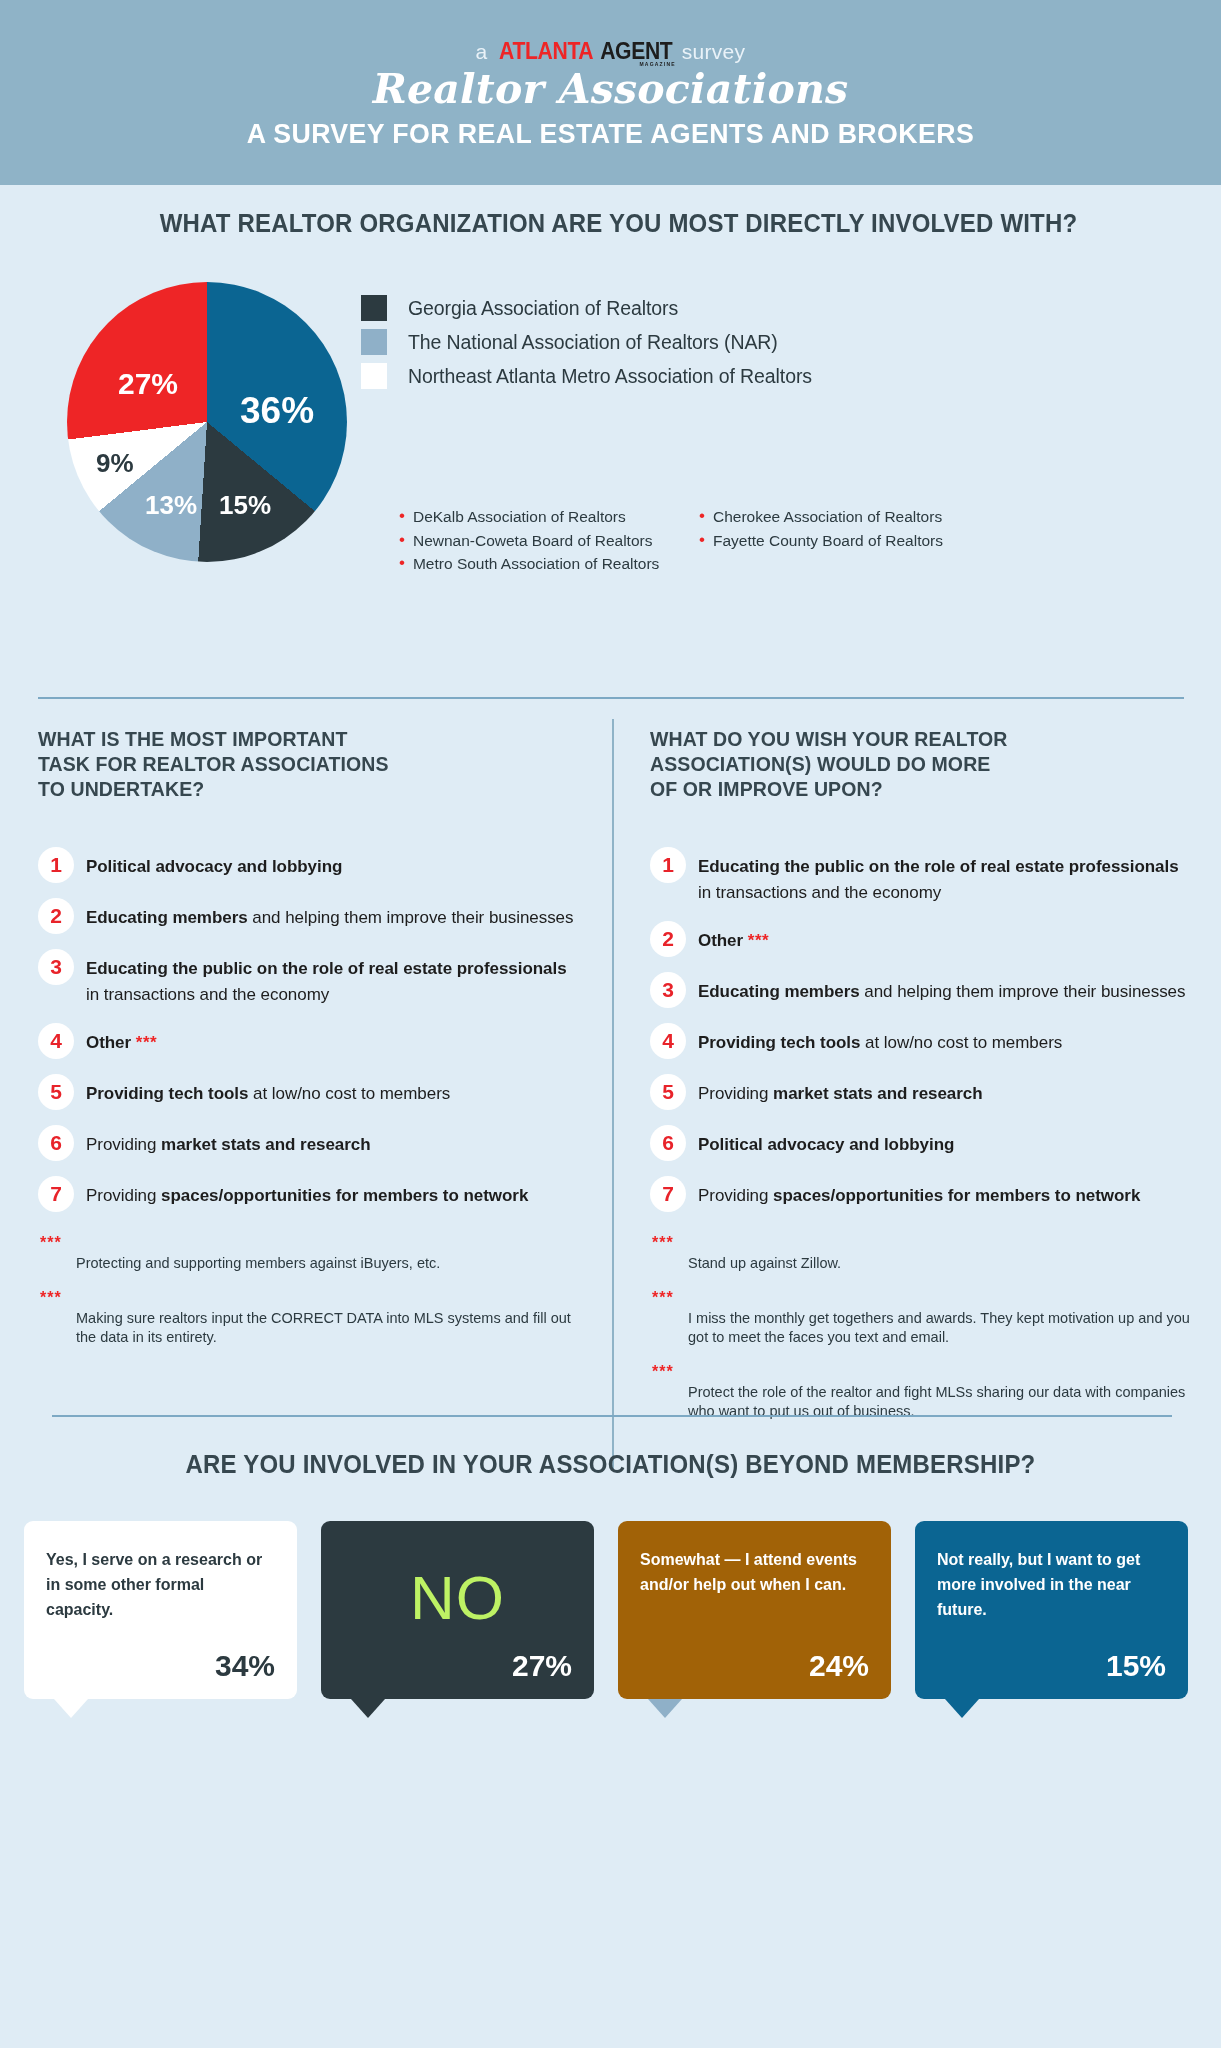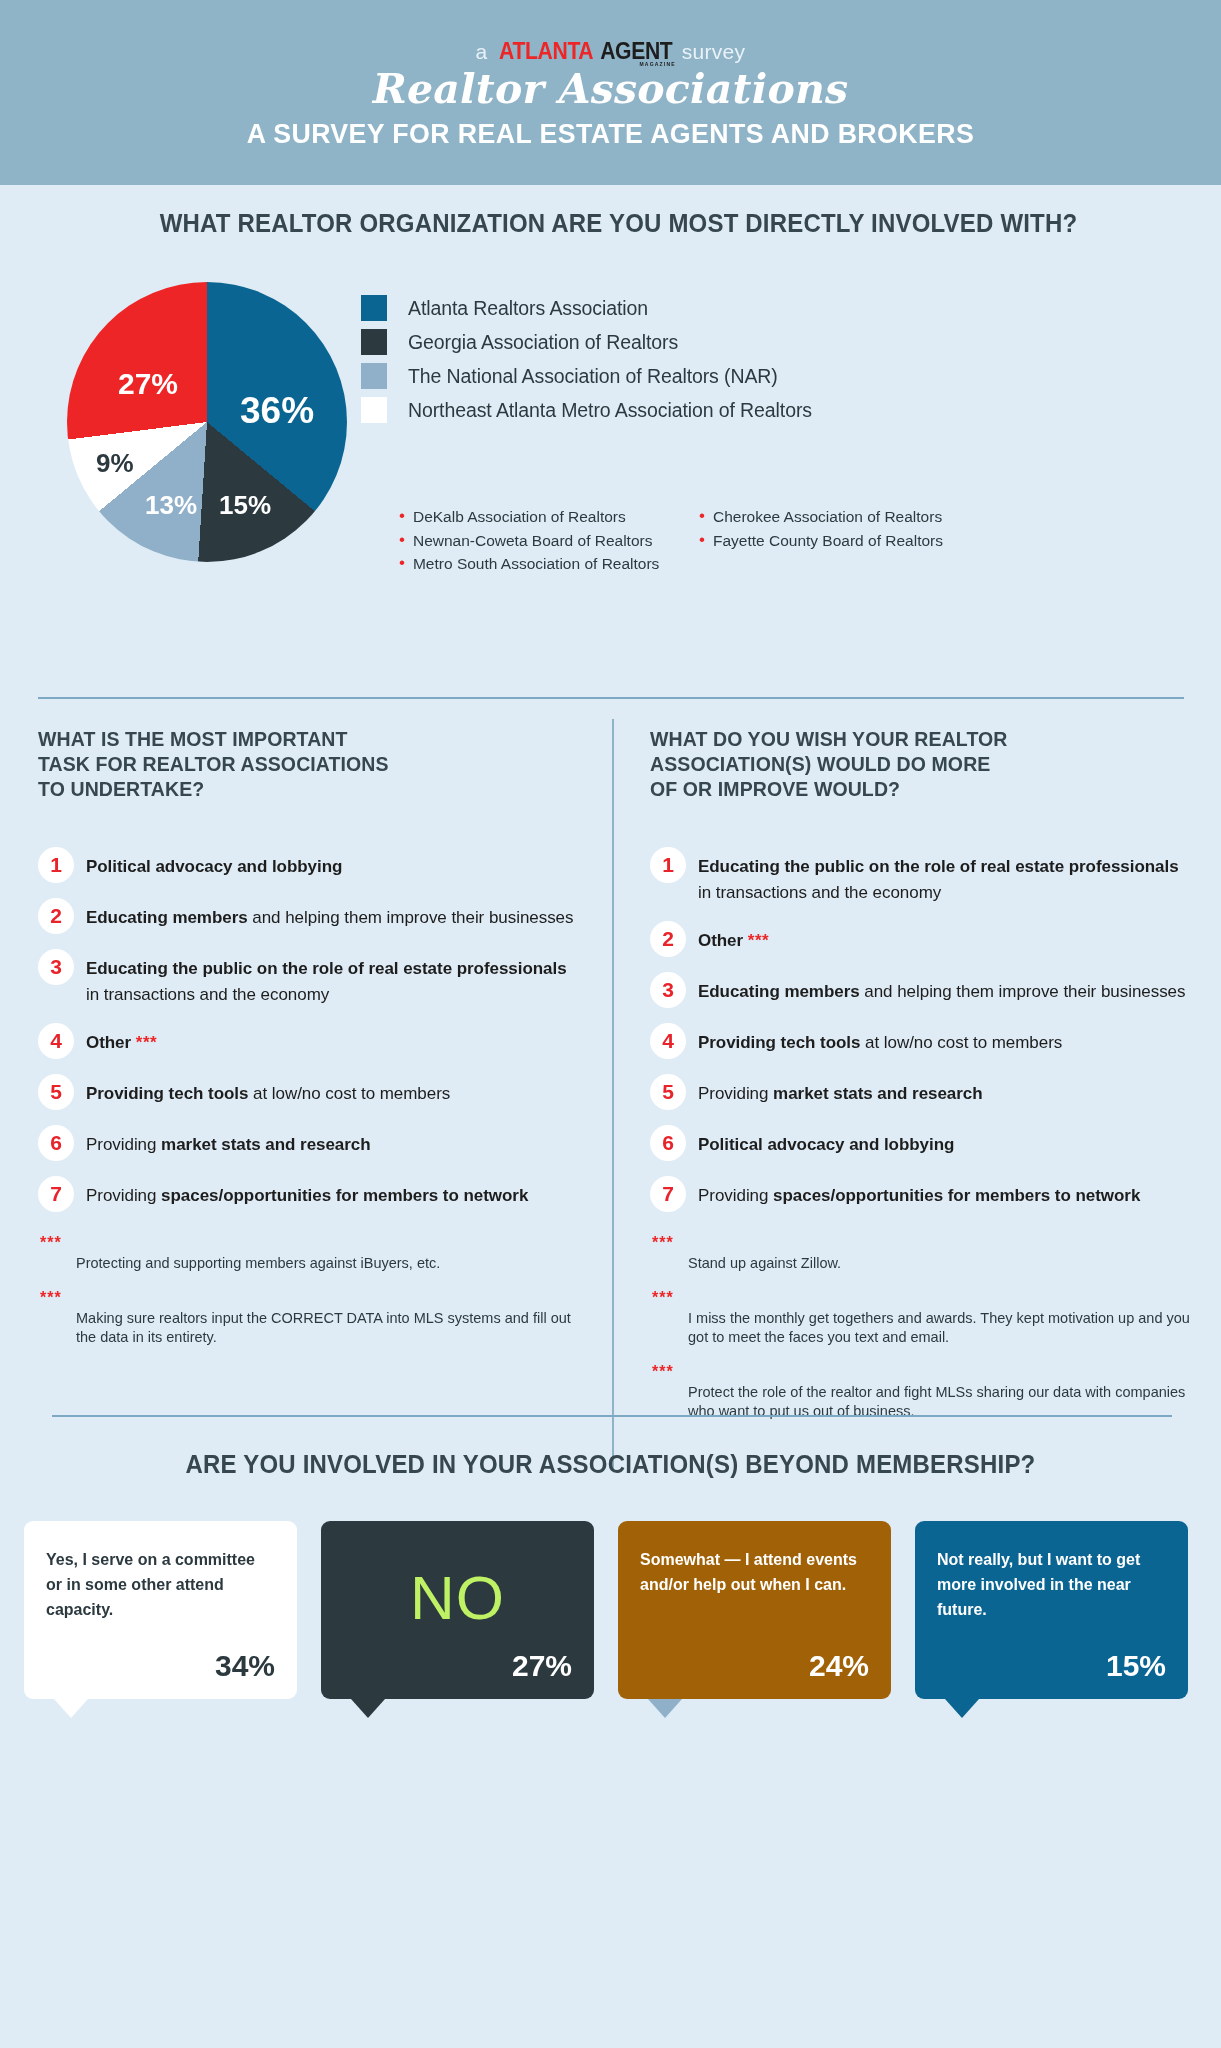--- a/index.html
+++ b/index.html
@@ -200,24 +200,20 @@
     <div class="pie"></div>
     <div class="slice-lbl lbl-36">36%</div>
     <div class="slice-lbl lbl-15">15%</div>
     <div class="slice-lbl lbl-13">13%</div>
     <div class="slice-lbl lbl-9">9%</div>
     <div class="slice-lbl lbl-27">27%</div>
   </div>
 
   <div class="legend">
     <div class="legend-row">
-      <span class="swatch" style="background:#0b6592"></span>
-      <span class="legend-text">Atlanta Realtors Association</span>
-    </div>
-    <div class="legend-row">
       <span class="swatch" style="background:#2c3a40"></span>
       <span class="legend-text">Georgia Association of Realtors</span>
     </div>
     <div class="legend-row">
       <span class="swatch" style="background:#8fb0c8"></span>
       <span class="legend-text">The National Association of Realtors (NAR)</span>
     </div>
     <div class="legend-row">
       <span class="swatch" style="background:#ffffff"></span>
       <span class="legend-text">Northeast Atlanta Metro Association of Realtors</span>
@@ -301,21 +297,21 @@
           <span class="note-star">***</span>
           <div class="note-body">Making sure realtors input the CORRECT DATA into MLS systems and fill out the data in its entirety.</div>
         </div>
       </div>
   </div>
 
   <div class="col col-right">
     <div class="col-head">
       <div>WHAT DO YOU WISH YOUR REALTOR</div>
       <div>ASSOCIATION(S) WOULD DO MORE</div>
-      <div>OF OR IMPROVE WOULD?</div>
+      <div>OF OR IMPROVE UPON?</div>
     </div>
     <div class="rank-list" id="right-list">
         <div class="rank-item">
           <div class="rank-num">1</div>
           <div class="rank-text"><b>Educating the public on the role of real estate professionals</b> in transactions and the economy</div>
         </div>
         <div class="rank-item">
           <div class="rank-num">2</div>
           <div class="rank-text"><b>Other</b> <span class="stars">***</span></div>
         </div>
@@ -355,21 +351,21 @@
         </div>
       </div>
   </div>
 </div>
 
 <div class="bottom">
   <div class="hr-bot"></div>
   <div class="sec-head q3-title">ARE YOU INVOLVED IN YOUR ASSOCIATION(S) BEYOND MEMBERSHIP?</div>
   <div class="cards" id="cards">
       <div class="card" style="background: rgb(255, 255, 255); color: rgb(44, 58, 64);">
-        <div class="card-text">Yes, I serve on a committee or in some other attend capacity.</div>
+        <div class="card-text">Yes, I serve on a research or in some other formal capacity.</div>
         <div class="card-pct">34%</div>
         <div class="card-tail" style="border-top: 19px solid rgb(255, 255, 255);"></div>
       </div>
       <div class="card" style="background: rgb(44, 58, 64); color: rgb(255, 255, 255);">
         <div class="card-no-word">NO</div>
         <div class="card-pct">27%</div>
         <div class="card-tail" style="border-top: 19px solid rgb(44, 58, 64);"></div>
       </div>
       <div class="card" style="background: #a16207; color: rgb(255, 255, 255);">
         <div class="card-text">Somewhat — I attend events and/or help out when I can.</div>

